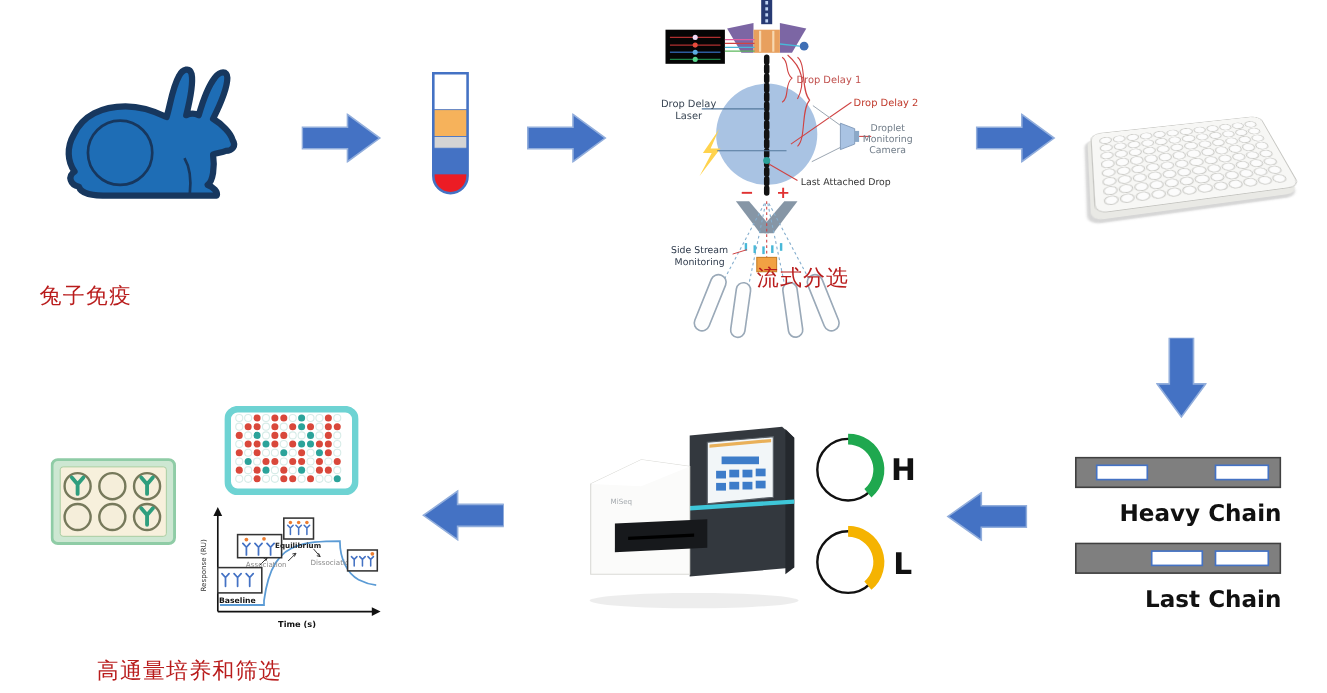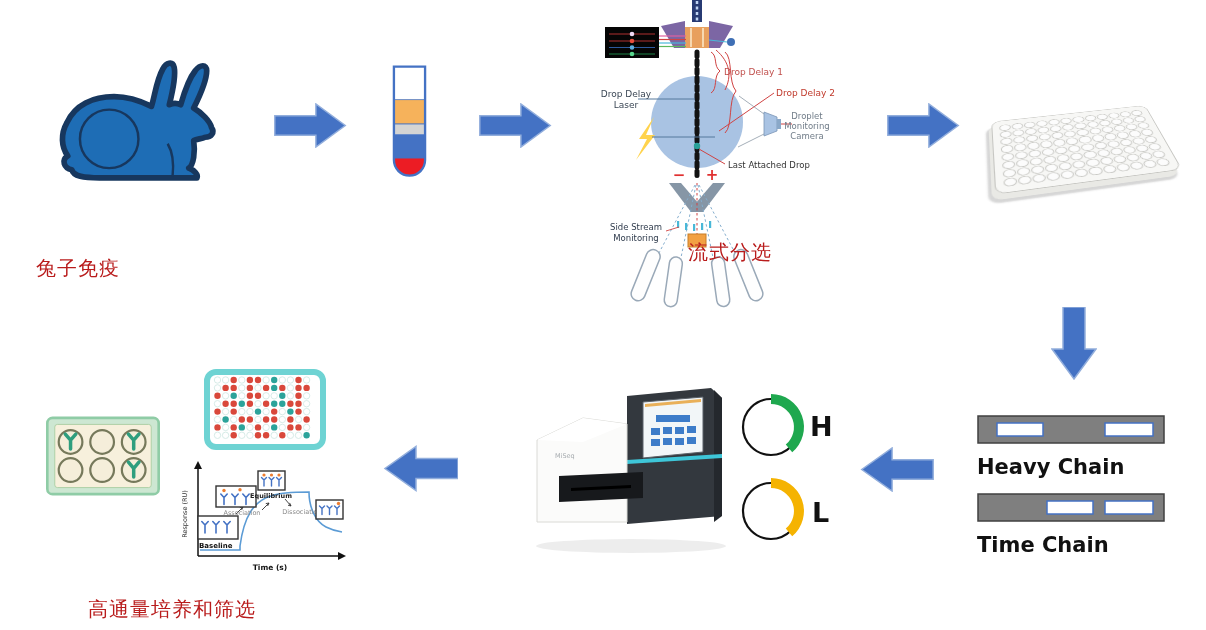--- a/index.html
+++ b/index.html
@@ -1,20 +1,20 @@
 <!DOCTYPE html>
 <html><head>
 <meta charset="utf-8">
 <style>
   html,body{margin:0;padding:0;background:#fff}
   .stage{position:relative;width:1206px;height:630px;background:#fff;overflow:hidden;
          font-family:"DejaVu Sans","Liberation Sans",sans-serif}
   .abs{position:absolute}
   .step-label{position:absolute;font-size:20px;color:#b91c1c;letter-spacing:1px;white-space:nowrap}
-  .chain-label{position:absolute;text-align:left;font-size:21px;font-weight:bold;color:#111;white-space:nowrap}
+  .chain-label{position:absolute;text-align:right;font-size:21px;font-weight:bold;color:#111;white-space:nowrap}
   svg text{font-family:"DejaVu Sans","Liberation Sans",sans-serif}
   
   .plate3d-wrap{position:absolute;left:982px;top:72px;width:200px;height:150px}
   .plate3d{position:absolute;left:12px;top:16px;width:172px;height:112px;box-sizing:border-box;
            background:#F7F7F5;border:1.5px solid #C6C6C2;border-radius:10px;
            transform:perspective(430px) rotateX(52deg) rotateZ(-11deg);
            box-shadow:-4px 8px 0 -1px #E9E9E5,-6px 11px 2px rgba(120,120,120,.30);
            display:grid;grid-template-columns:repeat(12,1fr);grid-auto-rows:1fr;gap:1px;padding:7px}
   .well3d{border:1px solid #C9C9C5;border-radius:50%;background:rgba(255,255,255,.65)}
 </style>
@@ -251,21 +251,21 @@
     <rect x="1" y="1" width="186" height="27" stroke="#404040" stroke-width="1.5" fill="#7F7F7F"></rect>
     <rect x="20" y="8" width="46" height="13" fill="#ffffff" stroke-width="1.5" stroke="#4472C4"></rect>
     <rect x="128" y="8" width="48" height="13" fill="#ffffff" stroke-width="1.5" stroke="#4472C4"></rect>
   </svg>
   <div class="chain-label" style="left:977px;top:455px;width:188px">Heavy Chain</div>
   <svg class="abs" style="left:977px;top:493px" width="188" height="30" viewBox="0 0 188 30">
     <rect x="1" y="1" width="186" height="27" stroke="#404040" stroke-width="1.5" fill="#7F7F7F"></rect>
     <rect x="70" y="8" width="46" height="13" fill="#ffffff" stroke-width="1.5" stroke="#4472C4"></rect>
     <rect x="128" y="8" width="48" height="13" fill="#ffffff" stroke-width="1.5" stroke="#4472C4"></rect>
   </svg>
-  <div class="chain-label" style="left:977px;top:533px;width:188px">Time Chain</div>
+  <div class="chain-label" style="left:977px;top:533px;width:188px">Last Chain</div>
 
   <svg class="abs" style="left:858px;top:447px" width="76" height="45" viewBox="0 0 76 46">
     <path d="M76,13 L34,13 L34,1 L3,23 L34,45 L34,33 L76,33 Z" stroke="#92AEDC" stroke-width="1.5" fill="#4472C4"></path>
   </svg>
 
   <svg class="abs" style="left:531px;top:384px" width="210" height="176" viewBox="0 0 210 176">
     <ellipse cx="100" cy="162" rx="95" ry="7" fill="#000" opacity="0.07"></ellipse>
     <path d="M96,12 L180,4 L191,14 L191,132 L96,140 Z" fill="#33383E"></path>
     <path d="M183,6 L191,14 L191,132 L183,138 Z" fill="#24282D"></path>
     <g>

